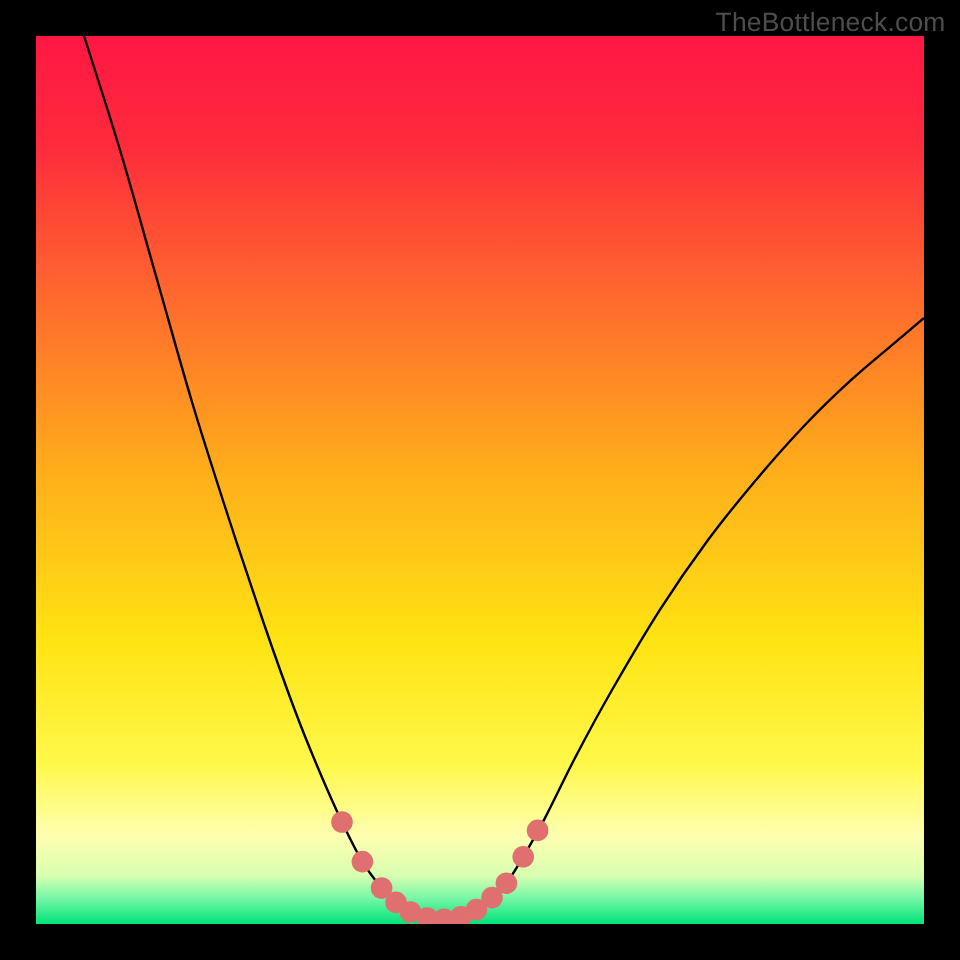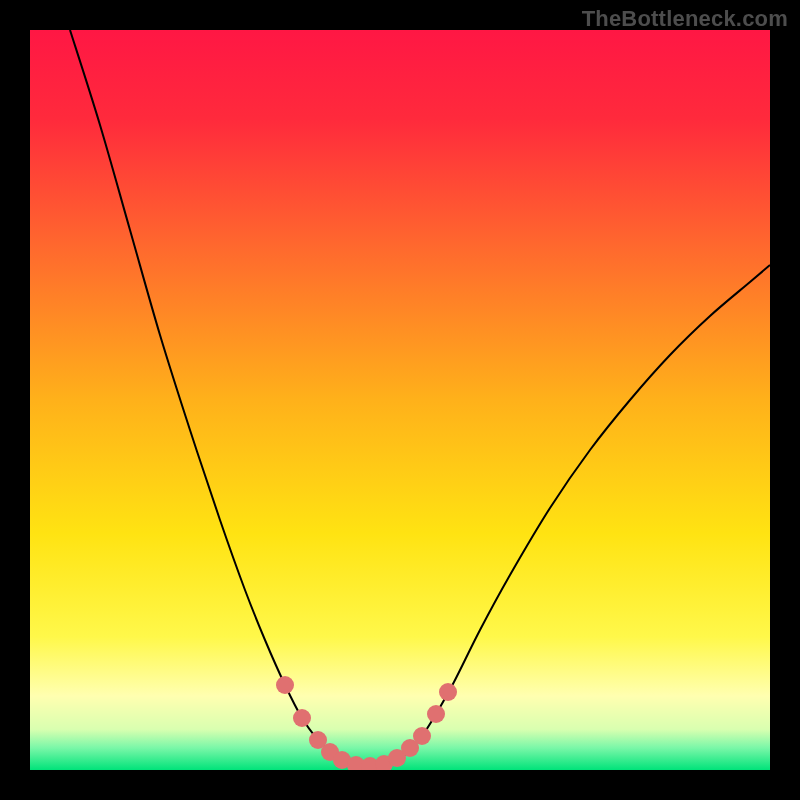--- a/index.html
+++ b/index.html
@@ -29,21 +29,21 @@
     position: absolute;
     left: 0;
     top: 0;
   }
   .watermark {
     position: absolute;
     top: 6px;
     right: 12px;
     color: #4d4d4d;
     font-size: 22px;
-    font-weight: 700;
+    font-weight: 400;
     letter-spacing: 0.2px;
   }
 </style>
 </head>
 <body>
 
 <div class="watermark">TheBottleneck.com</div>
 
 <div class="frame">
   <svg class="gradient-bg" width="740" height="740" viewBox="0 0 740 740">

